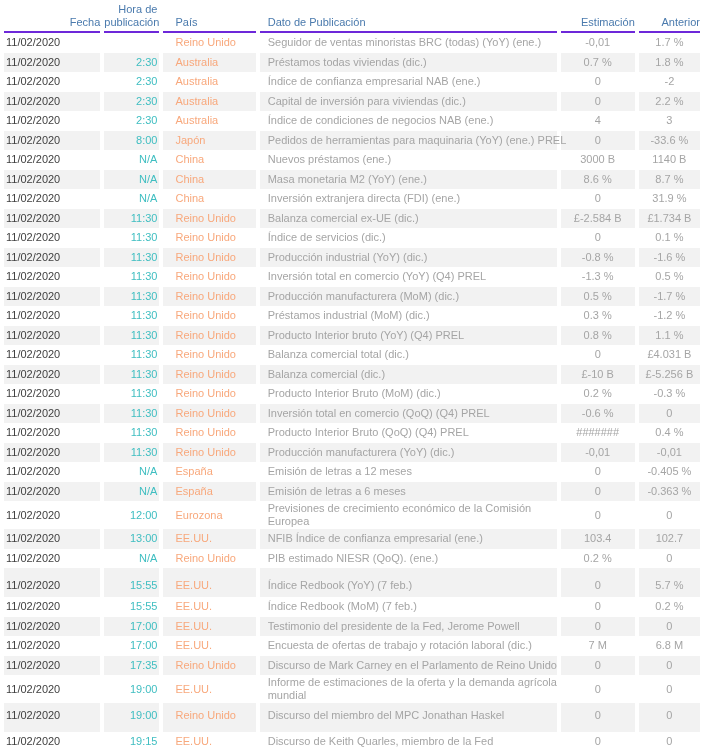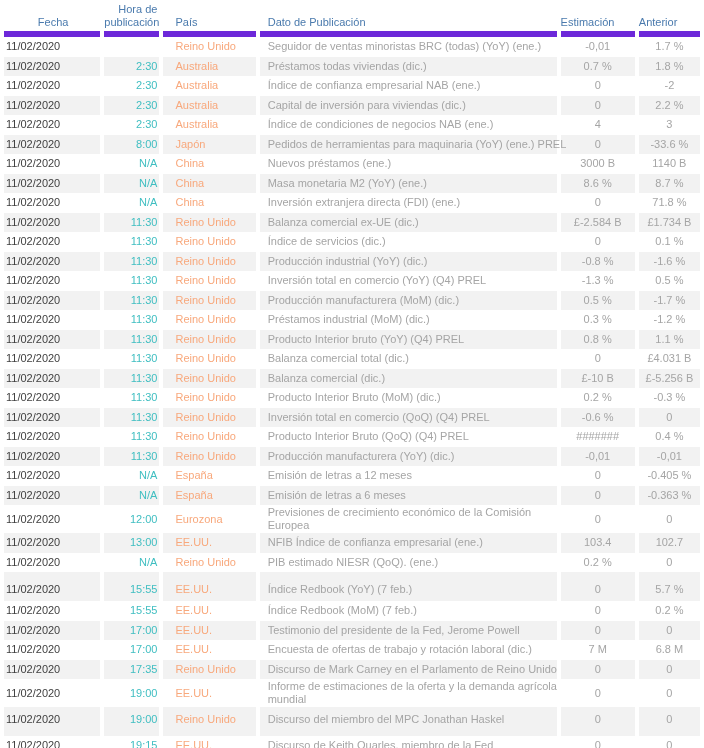--- a/index.html
+++ b/index.html
@@ -24,28 +24,28 @@
   col.c-pais  { width: 92px; }
   col.c-dato  { width: 296px; }
   col.c-est   { width: 74px; }
   col.c-ant   { width: 61px; }
 
   th {
     color: #4a7aad;
     font-weight: normal;
     vertical-align: bottom;
     padding: 3px 0 2px 0;
-    border-bottom: 6px solid #6d28d9;
+    border-bottom: 2px solid #6d28d9;
     white-space: pre-line;
   }
-  th.h-fecha { text-align: center; padding-left: 2px; }
+  th.h-fecha { text-align: right; padding-left: 2px; }
   th.h-hora  { text-align: right; padding-right: 2px; }
   th.h-pais  { text-align: left; padding-left: 12px; }
   th.h-dato  { text-align: left; padding-left: 8px; }
-  th.h-est, th.h-ant { text-align: left; }
+  th.h-est, th.h-ant { text-align: right; }
 
   td {
     height: 17.5px;
     vertical-align: middle;
     background-clip: padding-box;
     white-space: pre;
   }
   tr.row-alt td { background: #f2f2f2; }
   tr.row-tall td { height: 22px; }
   tr.gap-before td { border-top: 5px solid transparent; }
@@ -144,21 +144,21 @@
     <td class="cell-dato">Masa monetaria M2 (YoY) (ene.)</td>
     <td class="cell-est">8.6 %</td>
     <td class="cell-ant">8.7 %</td>
   </tr>
       <tr>
     <td class="cell-fecha">11/02/2020</td>
     <td class="cell-hora">N/A</td>
     <td class="cell-pais">China</td>
     <td class="cell-dato">Inversión extranjera directa (FDI) (ene.)</td>
     <td class="cell-est">0</td>
-    <td class="cell-ant">71.8 %</td>
+    <td class="cell-ant">31.9 %</td>
   </tr>
       <tr class="row-alt">
     <td class="cell-fecha">11/02/2020</td>
     <td class="cell-hora">11:30</td>
     <td class="cell-pais">Reino Unido</td>
     <td class="cell-dato">Balanza comercial ex-UE (dic.)</td>
     <td class="cell-est">£-2.584 B</td>
     <td class="cell-ant">£1.734 B</td>
   </tr>
       <tr>

